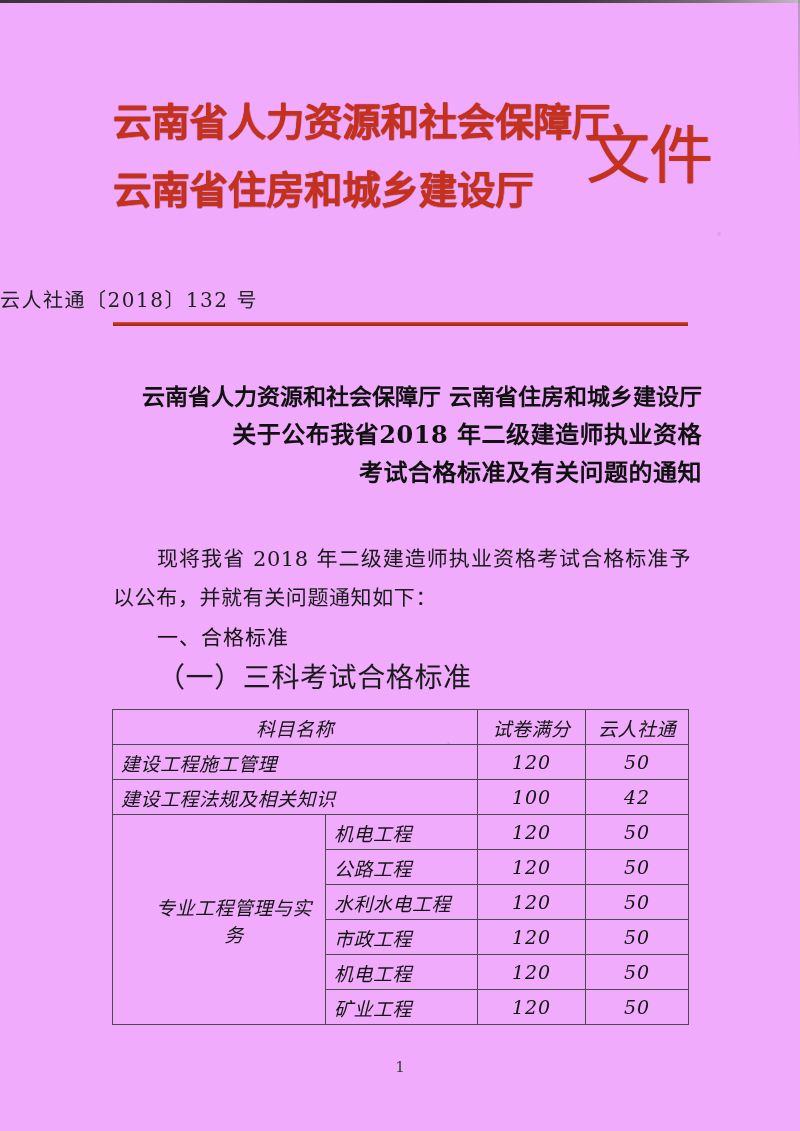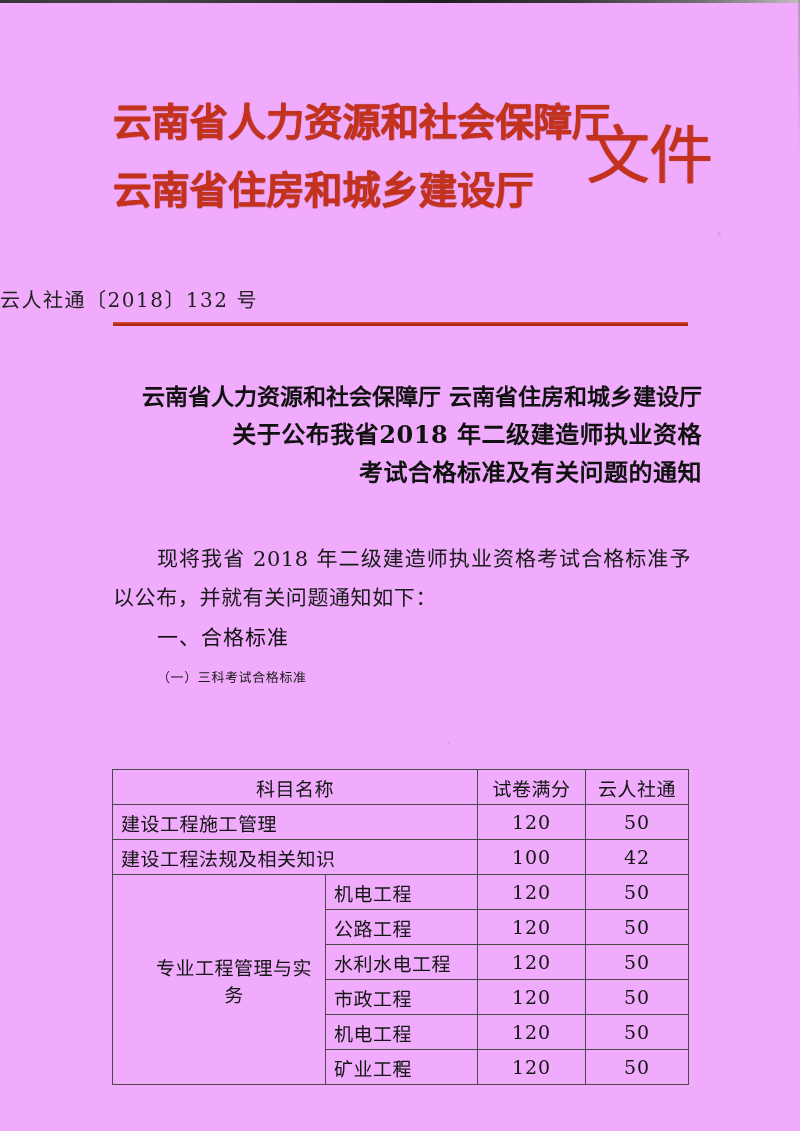--- a/index.html
+++ b/index.html
@@ -158,36 +158,37 @@
     font-family: "DejaVu Sans", "Liberation Sans", sans-serif;
     font-weight: normal;
     font-size: 21px;
     line-height: 40px;
     color: #111;
     letter-spacing: 1px;
     text-indent: 44px;
   }
   .heading-sub {
     font-family: "DejaVu Serif", "Liberation Serif", serif;
-    font-size: 13px;
+    font-size: 28px;
     line-height: 40px;
     color: #1a1a1a;
     letter-spacing: 0.6px;
     text-indent: 44px;
   }
 
   
   .score-table {
     position: absolute;
     left: 112px;
-    top: 769px;
+    top: 709px;
     width: 576px;
     border-collapse: collapse;
     table-layout: fixed;
     font-family: "DejaVu Serif", "Liberation Serif", serif;
+    font-style: italic;
   }
   .score-table td {
     border: 1px solid #4a4a4a;
     font-size: 19px;
     color: #151515;
     height: 34px;
     padding: 0 6px;
     letter-spacing: 0.5px;
   }
   .col-name      { width: 213px; }

